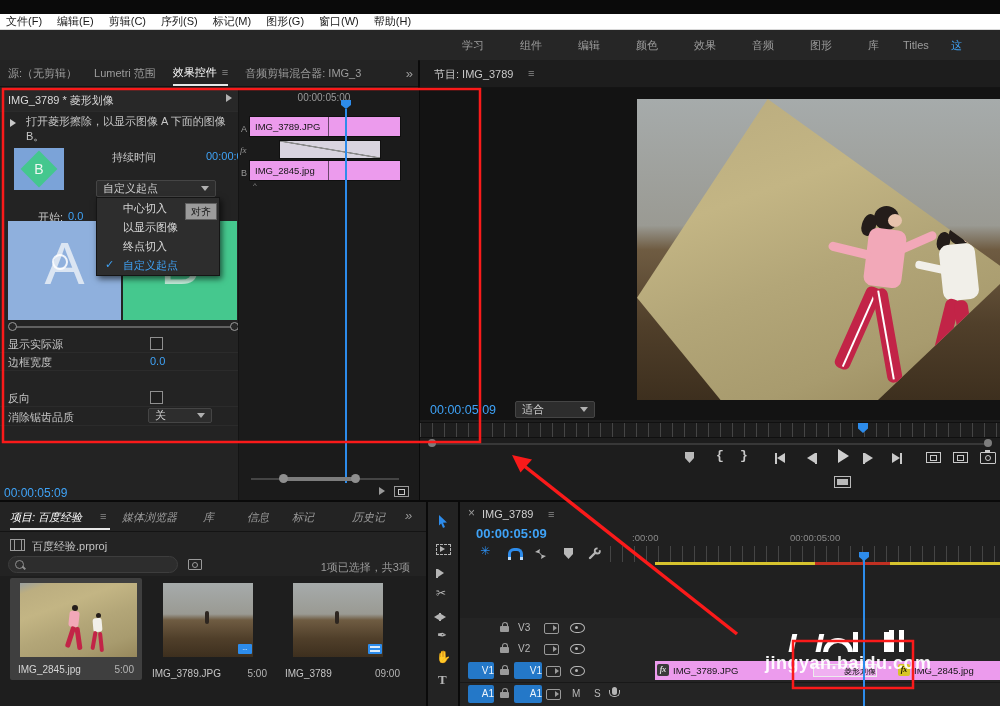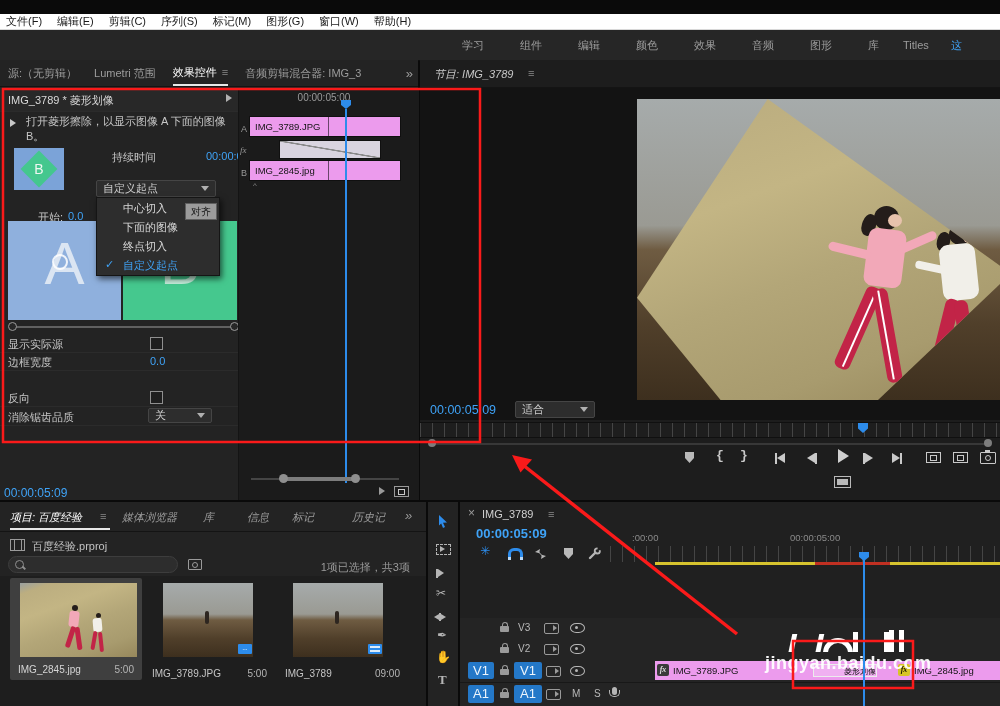--- a/index.html
+++ b/index.html
@@ -46,21 +46,21 @@
   .i-frame::after{content:"";position:absolute;left:3px;top:1.5px;width:5px;height:4px;border:1px solid #c9c9c9;}
   .i-cam{display:inline-block;width:14px;height:10px;border:1px solid #c9c9c9;border-radius:1px;position:relative;}
   .i-cam::before{content:"";position:absolute;left:4px;top:2px;width:4px;height:4px;border:1px solid #c9c9c9;border-radius:50%;}
   .i-cam::after{content:"";position:absolute;top:-3px;left:4px;width:5px;height:2px;background:#c9c9c9;}
   .i-screen{display:inline-block;width:15px;height:10px;border:1px solid #b9b9b9;position:relative;}
   .i-screen::after{content:"";position:absolute;inset:2px;background:#b9b9b9;}
   .playhead{background:#2d8ceb;clip-path:polygon(0 0,100% 0,100% 55%,50% 100%,0 55%);}
   .tickstrip{background-image:repeating-linear-gradient(to right,#454545 0 1px,transparent 1px 12px);}
   .cliptext{font-size:9.5px;color:#141414;white-space:nowrap;overflow:hidden;}
   .fxbadge{display:inline-block;width:12px;height:12px;font:italic bold 8px "Liberation Serif",serif;text-align:center;line-height:12px;}
-  .trackname{background:#2478c8;color:#eef5fc;font-size:13px;text-align:center;border-radius:2px;}
+  .trackname{background:#2478c8;color:#eef5fc;font-size:10px;text-align:right;border-radius:2px;}
   .scene-fog{background:linear-gradient(#a6abab 0%,#9a9a93 42%,#6f5c42 50%,#503f2a 75%,#3d2f1e 100%);}
   .scene-grass{background:linear-gradient(160deg,#9aa0a0 0%,#bcae80 10%,#c3b584 32%,#b3a678 55%,#a89b6e 80%,#97885c 100%);}
 </style>
 </head>
 <body>
 
 <div class="app">
 
 
   <div class="abs" style="left:0;top:14px;width:1000px;height:16px;background:#fff;border-bottom:1px solid #d8d8d8;display:flex;align-items:center;gap:15px;padding-left:6px;box-sizing:border-box;">
@@ -191,37 +191,37 @@
       </div>
       <span class="t-right" style="position:absolute;left:140px;top:399px;border-top-width:4px;border-bottom-width:4px;border-left-width:6px;border-left-color:#9a9a9a;"></span>
       <span class="i-frame" style="position:absolute;left:155px;top:398px;border-color:#9a9a9a;"></span>
     </div>
 
     <div class="abs" style="left:96px;top:137px;width:122px;height:77px;background:#2d2d2d;border:1px solid #151515;box-shadow:2px 3px 6px rgba(0,0,0,0.6);z-index:60;">
       <div style="position:relative;height:19px;">
           <span style="position:absolute;left:26px;top:3px;color:#d8d8d8;">中心切入</span>
         </div>
       <div style="position:relative;height:19px;">
-          <span style="position:absolute;left:26px;top:3px;color:#d8d8d8;">下面的图像</span>
+          <span style="position:absolute;left:26px;top:3px;color:#d8d8d8;">以显示图像</span>
         </div>
       <div style="position:relative;height:19px;">
           <span style="position:absolute;left:26px;top:3px;color:#d8d8d8;">终点切入</span>
         </div>
       <div style="position:relative;height:19px;">
         <span style="position:absolute;left:8px;top:3px;color:#3fa3f7;">✓</span>
         <span style="position:absolute;left:26px;top:3px;color:#3fa3f7;">自定义起点</span>
       </div>
     </div>
     <div class="abs" style="left:185px;top:143px;width:30px;height:15px;background:#9b9b9b;border:1px solid #5f5f5f;z-index:70;text-align:center;">
       <span style="color:#161616;font-size:10px;line-height:15px;">对齐</span>
     </div>
   </div>
 
   <div class="panel" style="left:420px;top:60px;width:580px;height:440px;background:#1d1d1d;">
-    <div class="abs" style="left:0;top:0;width:580px;height:27px;border-bottom:1px solid #141414;font-style:italic;">
+    <div class="abs" style="left:0;top:0;width:580px;height:27px;border-bottom:1px solid #141414;">
       <span class="tab" style="position:absolute;left:14px;top:7px;color:#c8c8c8;">节目: IMG_3789</span>
       <span class="menuglyph" style="position:absolute;left:108px;top:7px;">≡</span>
     </div>
 
     <div class="abs" style="left:0;top:28px;width:580px;height:332px;background:#131313;overflow:hidden;">
       <div class="abs scene-fog" style="left:217px;top:11px;width:363px;height:301px;">
 
         <div class="abs scene-grass" style="left:0;top:0;width:363px;height:301px;clip-path:polygon(36% 0%,103% 58%,42% 128%,0% 66%);">
 
           <div class="abs" style="left:185px;top:105px;width:115px;height:200px;">

